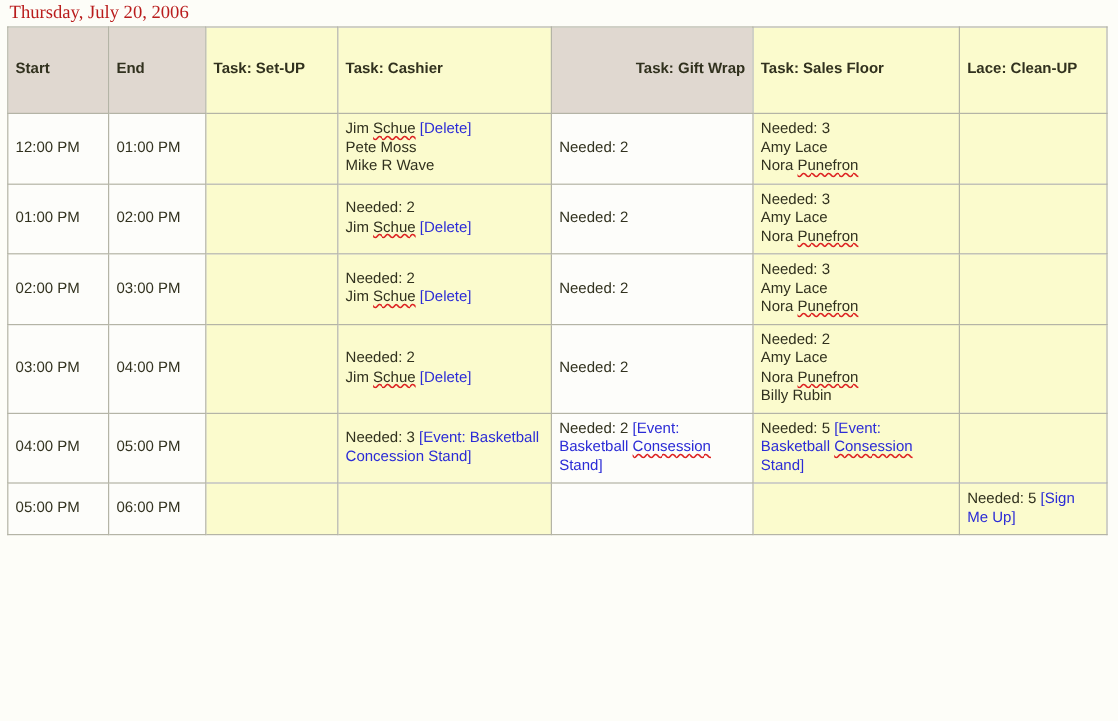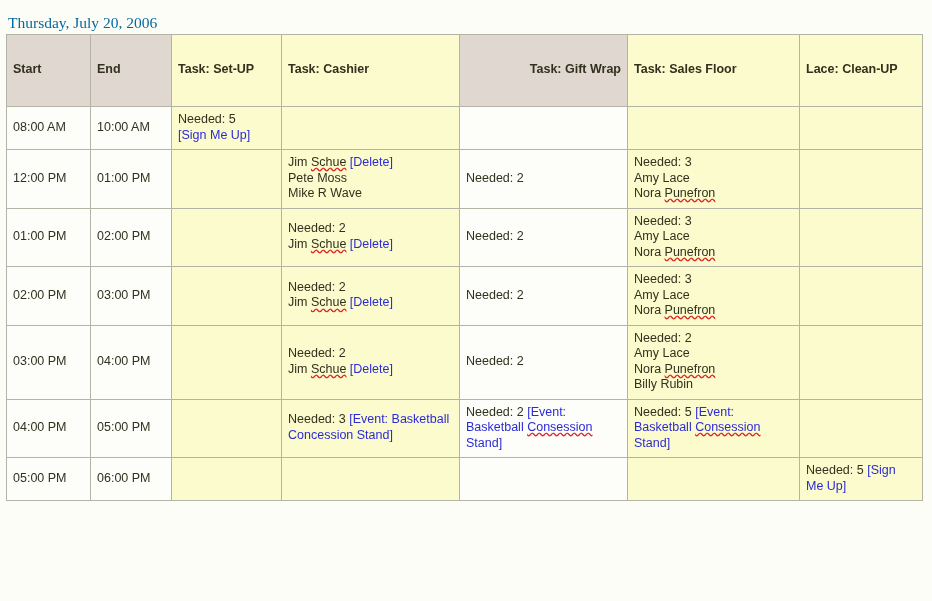--- a/index.html
+++ b/index.html
@@ -9,22 +9,22 @@
   }
   body {
     width: 932px;
     height: 601px;
     font-family: "Liberation Sans", sans-serif;
     overflow: hidden;
   }
   #page-title {
     font-family: "Liberation Serif", serif;
     font-size: 15.5px;
-    color: #0369a1;
-    padding: 14px 0 3px 8px;
+    color: #b91c1c;
+    padding: 2px 0 3px 8px;
     line-height: 17px;
     white-space: nowrap;
   }
   table.schedule {
     border-collapse: collapse;
     width: 916px;
     margin: 0 0 0 6px;
     table-layout: fixed;
     border: 1px solid #9a9a8c;
     padding-left: 28px;
@@ -101,32 +101,20 @@
       <th class="hdr-beige hdr-end">End</th>
       <th class="hdr-yellow">Task: Set-UP</th>
       <th class="hdr-yellow">Task: Cashier</th>
       <th class="hdr-beige ctr">Task: Gift Wrap</th>
       <th class="hdr-yellow">Task: Sales Floor</th>
       <th class="hdr-yellow">Lace: Clean-UP</th>
     </tr>
   </thead>
   <tbody>
 
-    <tr>
-      <td class="cell-time">08:00 AM</td>
-      <td class="cell-time">10:00 AM</td>
-      <td class="cell-yellow">
-        <span class="cell-inner">Needed: 5</span>
-        <a href="#" class="lnk">[Sign Me Up]</a>
-      </td>
-      <td class="cell-yellow"></td>
-      <td class="cell-white"></td>
-      <td class="cell-yellow"></td>
-      <td class="cell-yellow"></td>
-    </tr>
 
 
     <tr>
       <td class="cell-time">12:00 PM</td>
       <td class="cell-time">01:00 PM</td>
       <td class="cell-yellow"></td>
       <td class="cell-yellow">
         <span class="nm"><span>Jim <span class="sq">Schue</span></span> <a href="#" class="lnk">[Delete]</a></span>
         <span class="nm">Pete Moss</span>
         <span class="nm">Mike R Wave</span>

